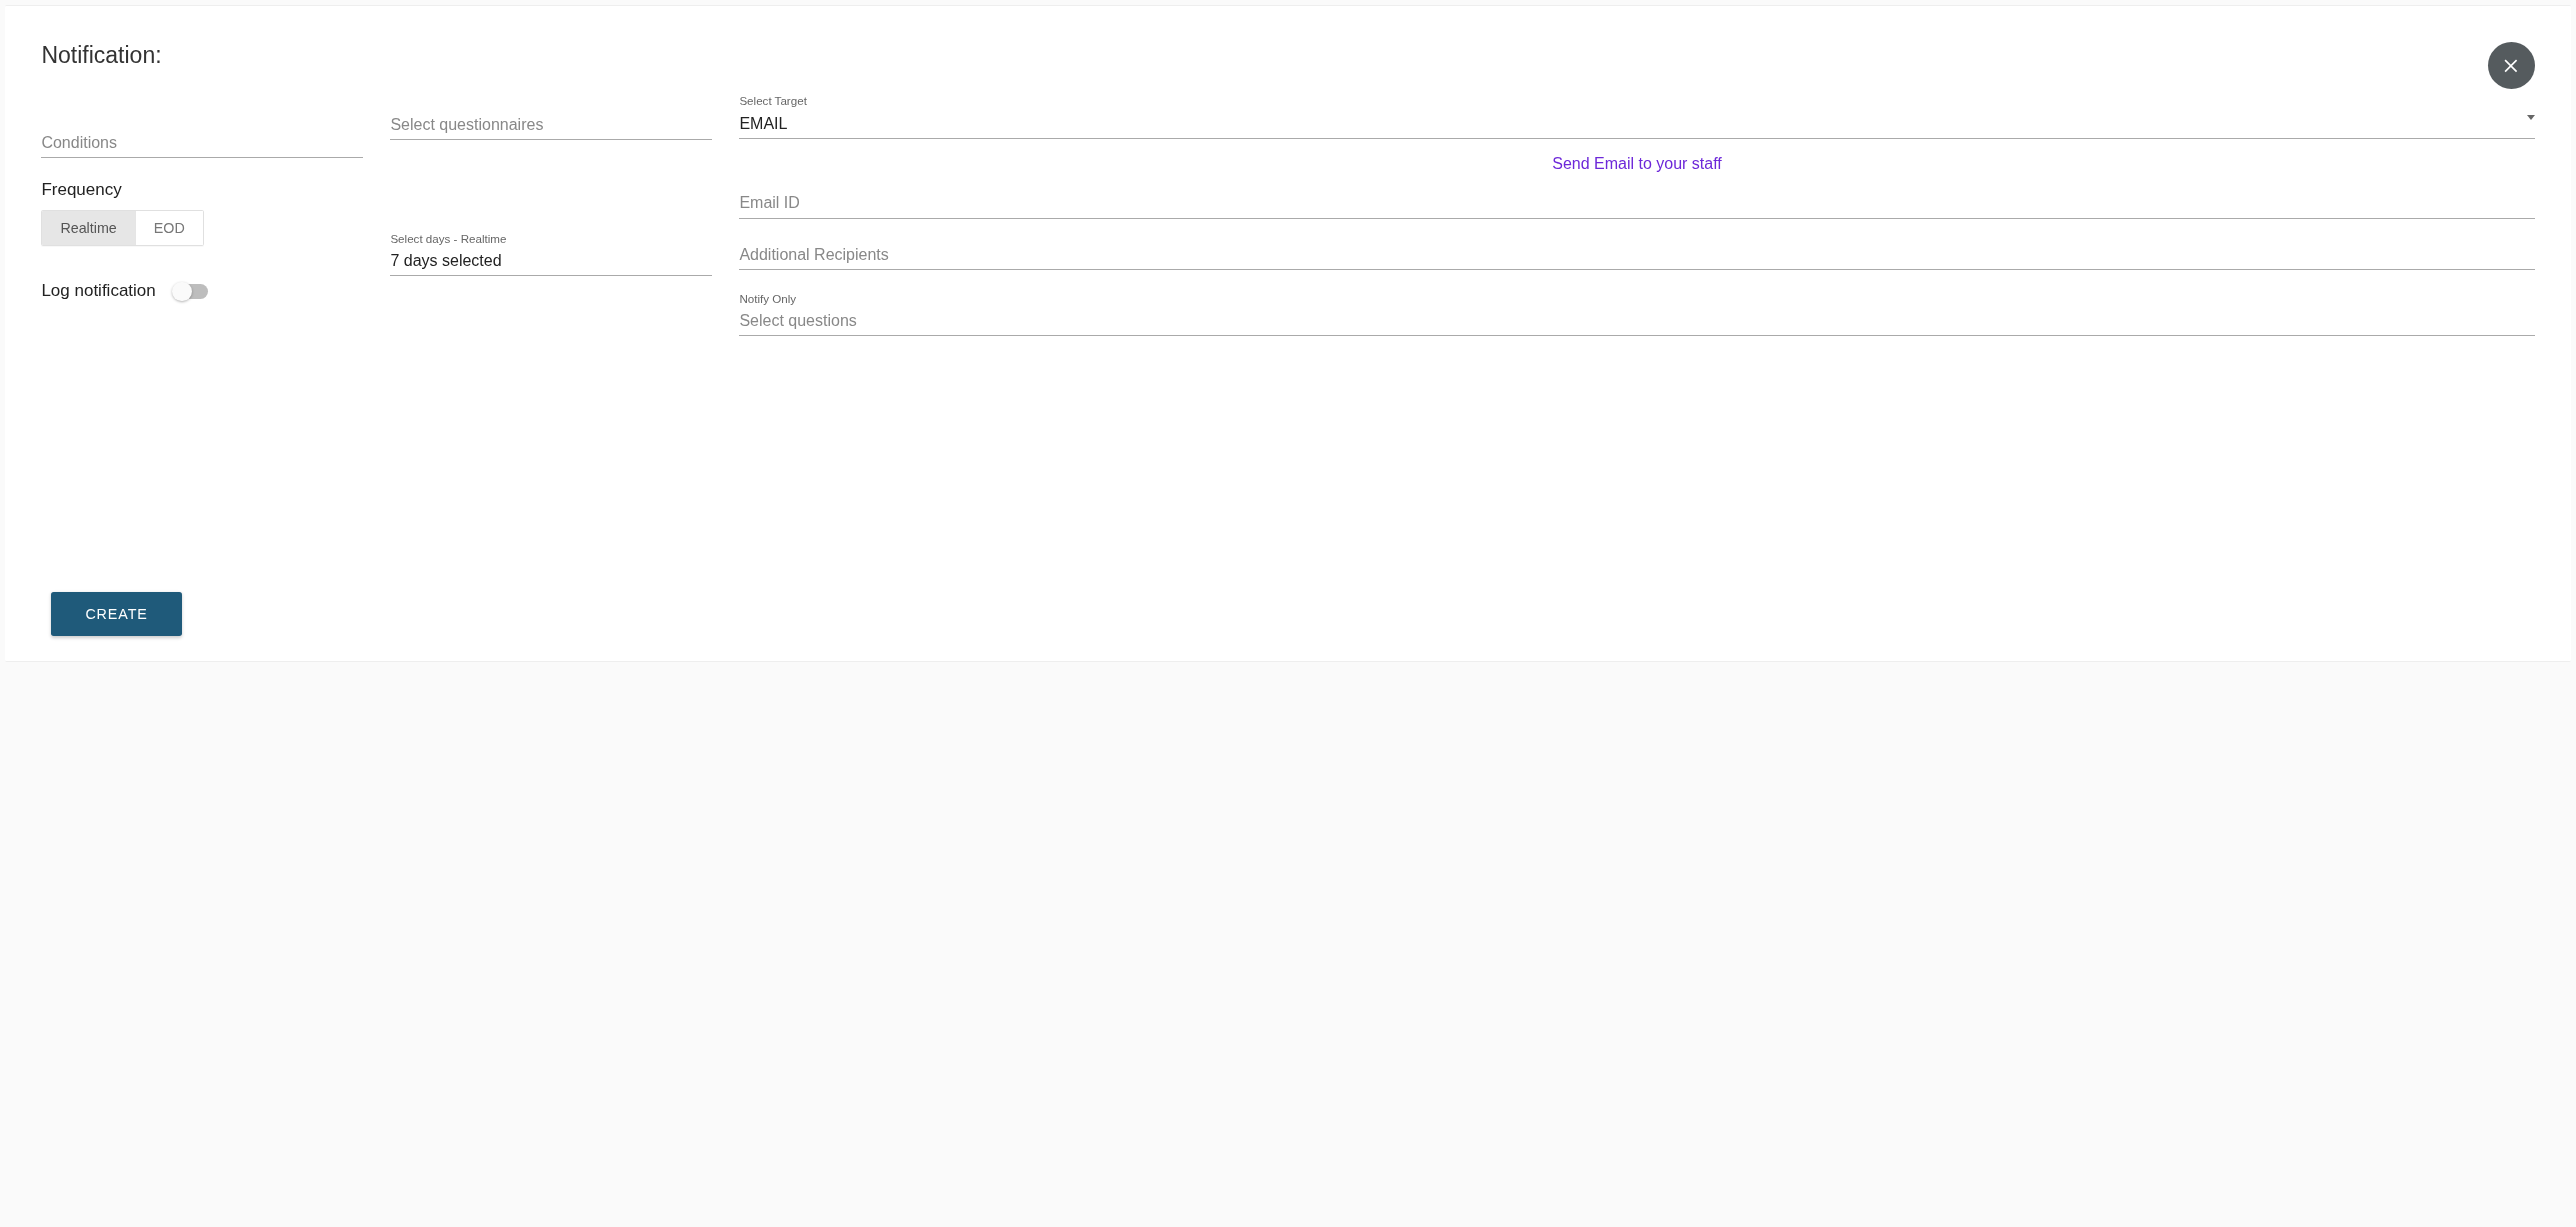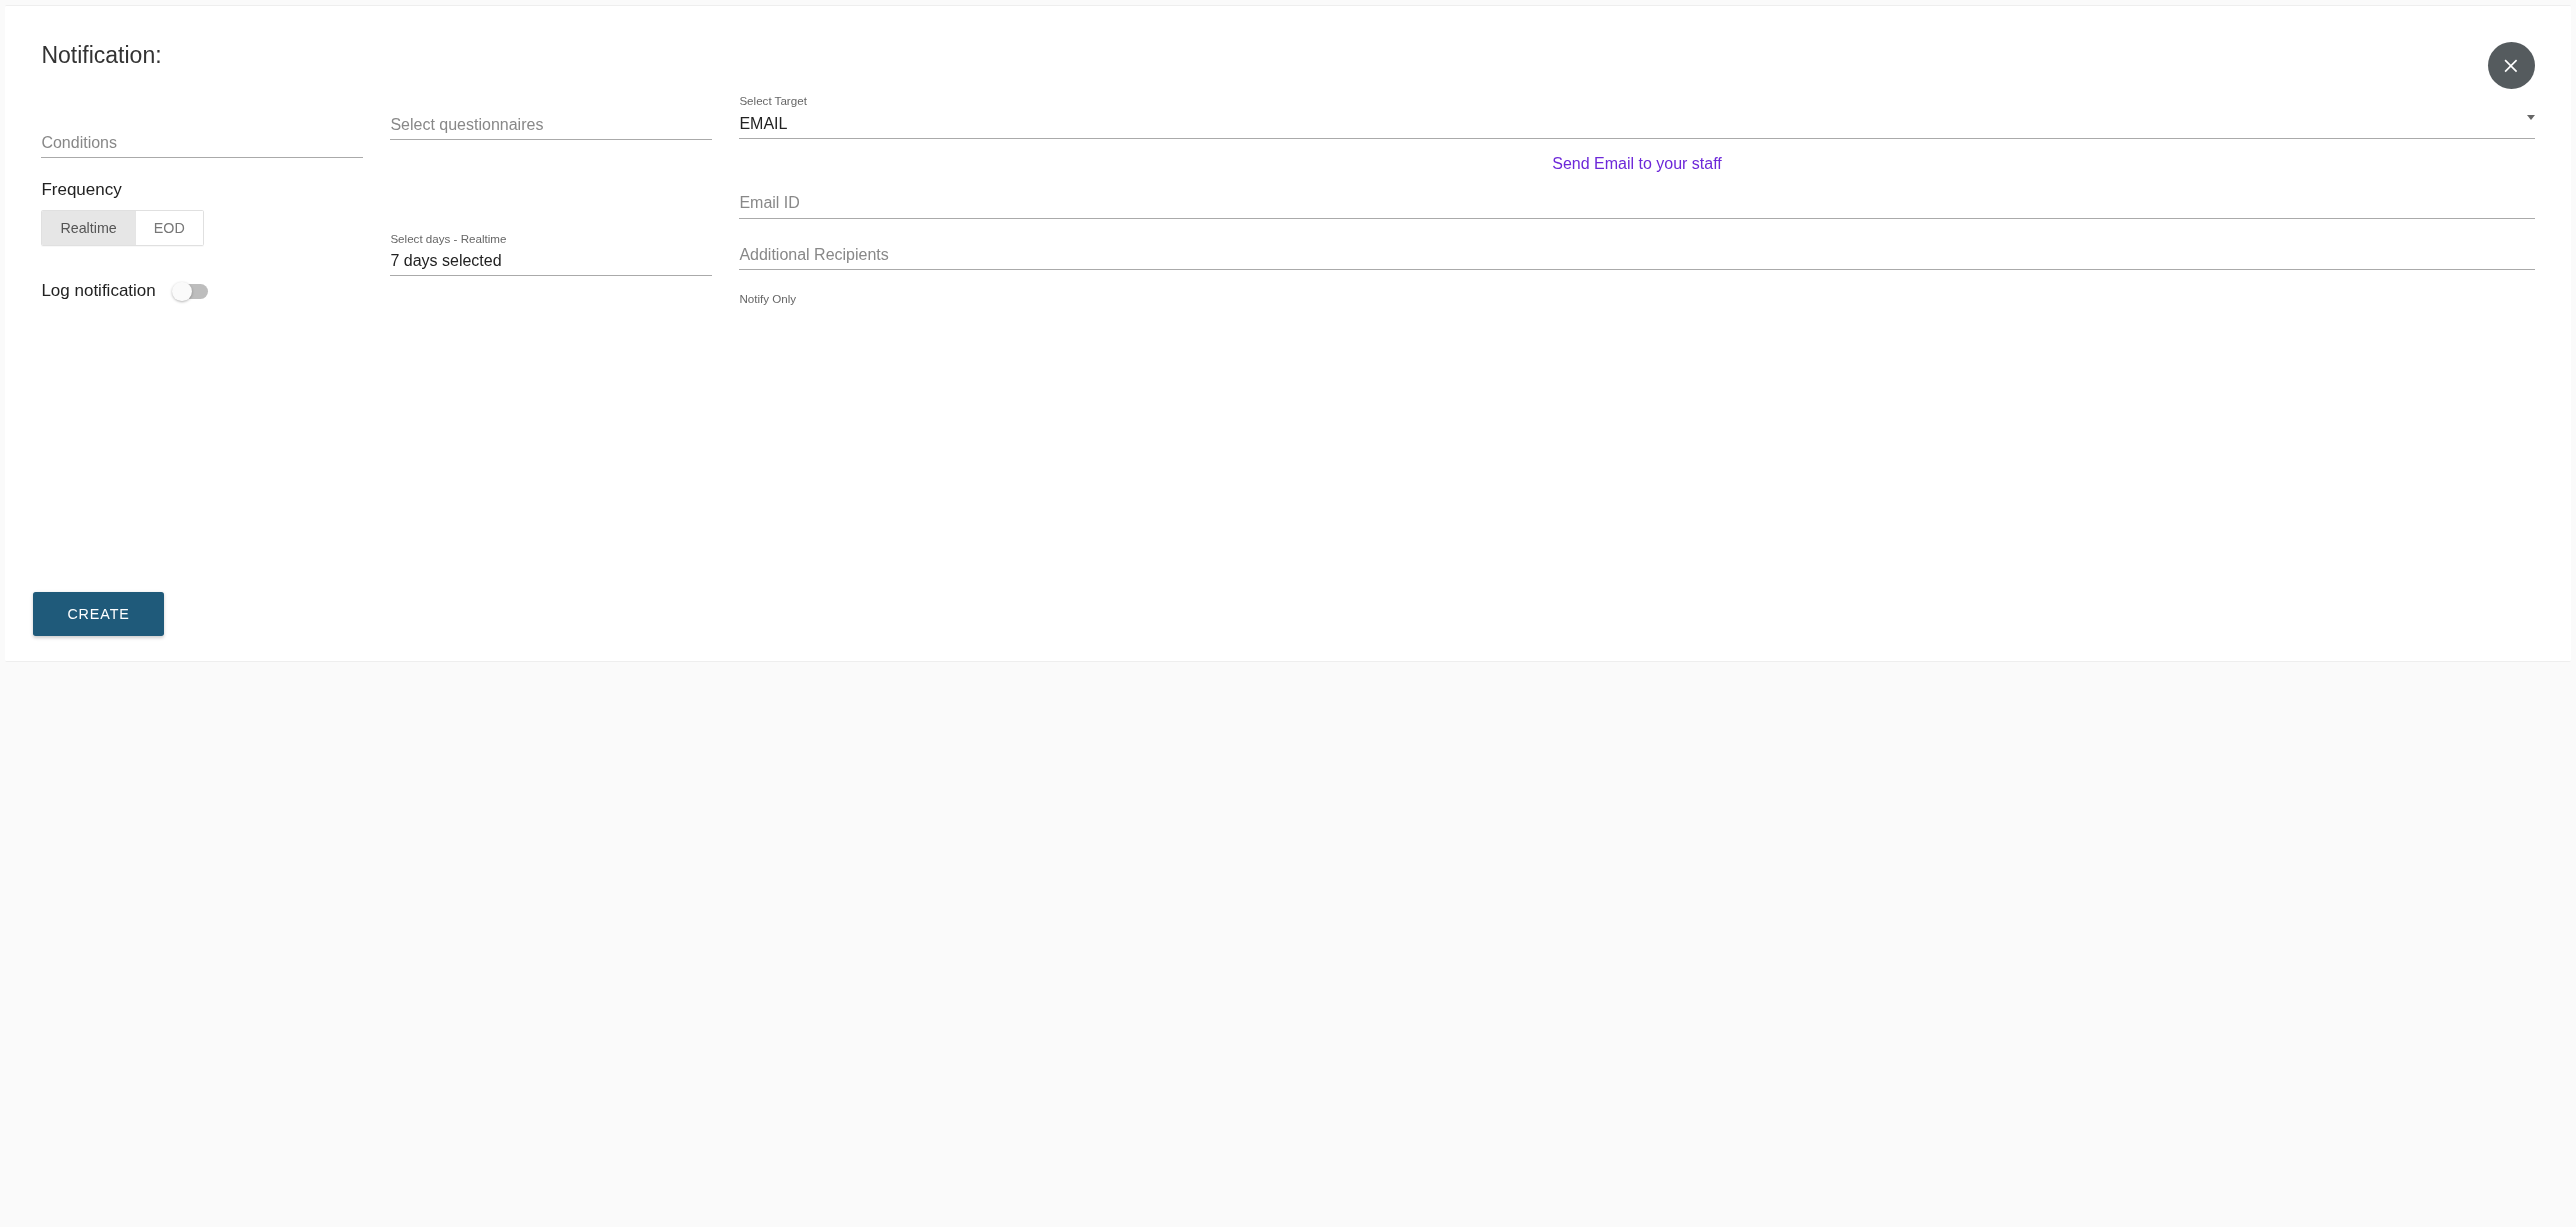--- a/index.html
+++ b/index.html
@@ -155,21 +155,21 @@
     text-align: center;
     font-size: 16px;
     color: #6d28d9;
     margin: 16px 0 16px 0;
   }
 
   .spacer-mid { height: 70px; }
 
   .create-btn {
     position: absolute;
-    left: 28px;
+    left: 46px;
     bottom: 25px;
     background: #1f5a7a;
     color: #fff;
     border: none;
     font-size: 14.3px;
     letter-spacing: 0.9px;
     padding: 14.3px 34px;
     border-radius: 2.7px;
     cursor: pointer;
     box-shadow: 0 1.8px 3.6px rgba(0,0,0,0.2);
@@ -244,20 +244,21 @@
       <div class="field">
         <input class="field-input" type="text" placeholder="Email ID" style="">
       </div>
 
       <div class="field">
         <input class="field-input" type="text" placeholder="Additional Recipients" style="">
       </div>
 
       <div class="field">
         <label class="field-label-small">Notify Only</label>
+        <input class="field-input" type="text" placeholder="Select questions" style="">
       </div>
 
     </div>
 
   </div>
 
   <button class="create-btn">CREATE</button>
 
 </div>
 

